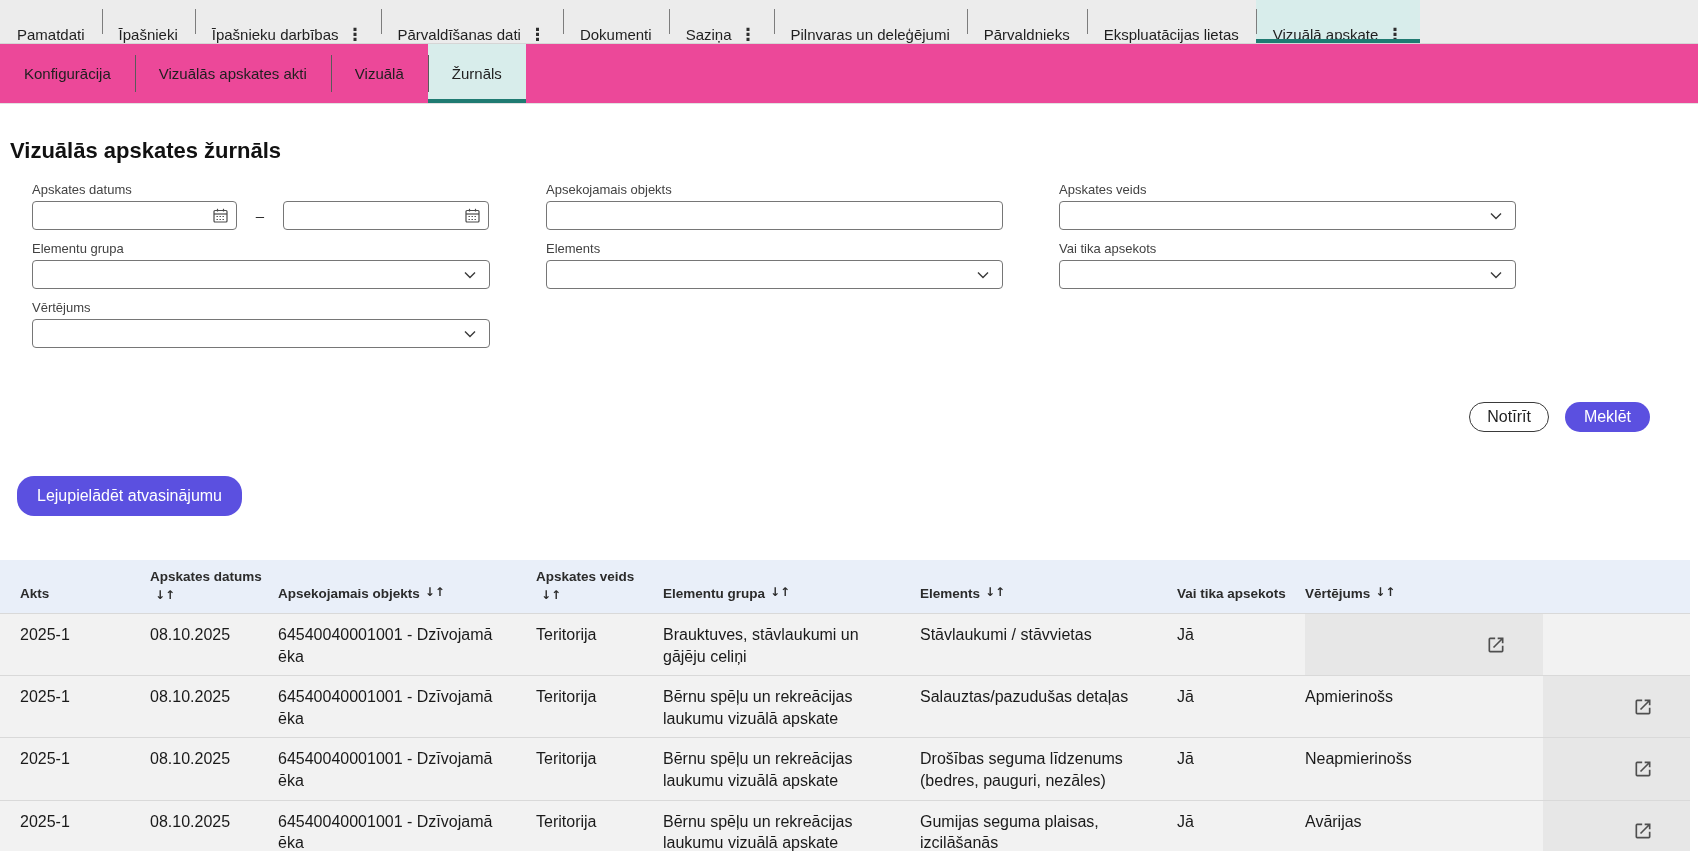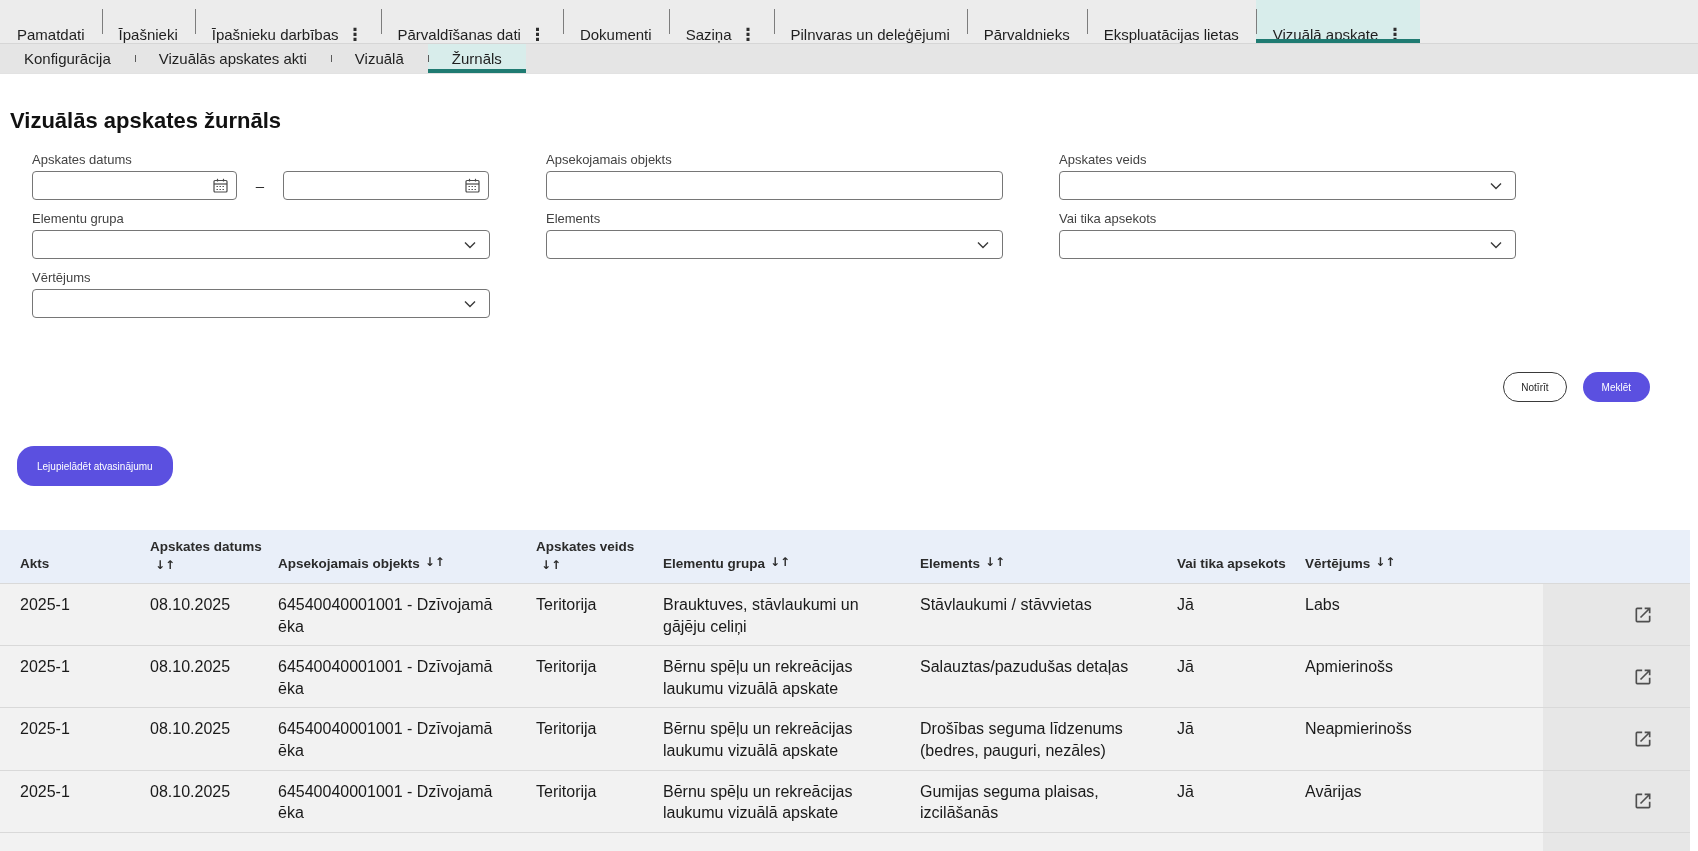--- a/index.html
+++ b/index.html
@@ -12,21 +12,21 @@
   .topnav .nav-item { display:flex; align-items:flex-end; gap:8px; padding:0 17px;
     font-size:15px; cursor:pointer; position:relative; white-space:nowrap; }
   .topnav .nav-item + .nav-item::before { content:""; position:absolute; left:0; top:9px;
     bottom:9px; width:1px; background:#7d7d7d; }
   .topnav .nav-item.active { background:#d8edeb; }
   .topnav .nav-item.active::after { content:""; position:absolute; left:0; right:0;
     bottom:0; height:4px; background:#1f7b72; }
   .kebab { font-size:17px; font-weight:bold; line-height:1; color:#2e2e2e; letter-spacing:0; }
 
   
-  .subnav { display:flex; align-items:stretch; height:30px; background:#e5e5e5;
+  .subnav { display:flex; align-items:stretch; height:60px; background:#ec4899;
     border-bottom:1px solid #e2e2e2; }
   .subnav .tab { display:flex; align-items:center; padding:0 24px; font-size:15px;
     cursor:pointer; position:relative; white-space:nowrap; }
   .subnav .tab + .tab::before { content:""; position:absolute; left:0; top:11px;
     bottom:11px; width:1px; background:#5a5a5a; }
   .subnav .tab.active { background:#d8edeb; }
   .subnav .tab.active::after { content:""; position:absolute; left:0; right:0;
     bottom:0; height:4px; background:#1f7b72; }
 
   
@@ -43,21 +43,21 @@
   .date-row { display:flex; align-items:center; }
   .date-box { width:205px; }
   .date-box.second { width:206px; }
   .date-sep { width:46px; text-align:center; font-size:15px; color:#2e2e2e; }
   .cal-icon { position:absolute; right:7px; top:5px; pointer-events:none; }
   .chev-icon { position:absolute; right:13px; top:10px; pointer-events:none; }
 
   
   .filter-actions { display:flex; justify-content:flex-end; gap:16px;
     margin:54px 48px 0 0; }
-  .btn { height:30px; border-radius:15px; font-size:10px; font-family:inherit;
+  .btn { height:30px; border-radius:15px; font-size:16px; font-family:inherit;
     cursor:pointer; display:inline-flex; align-items:center; justify-content:center; }
   .btn-outline { background:#fff; border:1px solid #3a3a3a; color:#1f1f1f; padding:0 17px; }
   .btn-primary { background:#5b50e0; border:none; color:#fff; padding:0 19px; }
   .download-row { margin:44px 0 0 17px; }
   .btn-download { height:40px; border-radius:17px; padding:0 20px; }
 
   
   .table-wrap { margin-top:44px; width:1690px; }
   .tgrid { display:grid;
     grid-template-columns:150px 128px 258px 127px 257px 257px 128px 238px 147px; }
@@ -273,21 +273,20 @@
   </div>
 
   <div class="tgrid trow">
     <div class="cell">2025-1</div>
     <div class="cell">08.10.2025</div>
     <div class="cell">64540040001001 - Dzīvojamā ēka</div>
     <div class="cell">Teritorija</div>
     <div class="cell">Brauktuves, stāvlaukumi un gājēju celiņi</div>
     <div class="cell">Stāvlaukumi / stāvvietas</div>
     <div class="cell">Jā</div>
-    <div class="cell">Labs</div>
     <div class="actions-cell">
       <button class="icon-btn">
         <svg width="20" height="20" viewBox="0 0 24 24" fill="#4f4f4f">
             <path d="M19 19H5V5h6V3H5a2 2 0 0 0-2 2v14a2 2 0 0 0 2 2h14a2 2 0 0 0 2-2v-6h-2v6zM14 3v2h3.59l-9.3 9.29 1.42 1.42L19 6.41V10h2V3h-7z"></path>
           </svg>
       </button>
     </div>
   </div>
 
   <div class="tgrid trow">

